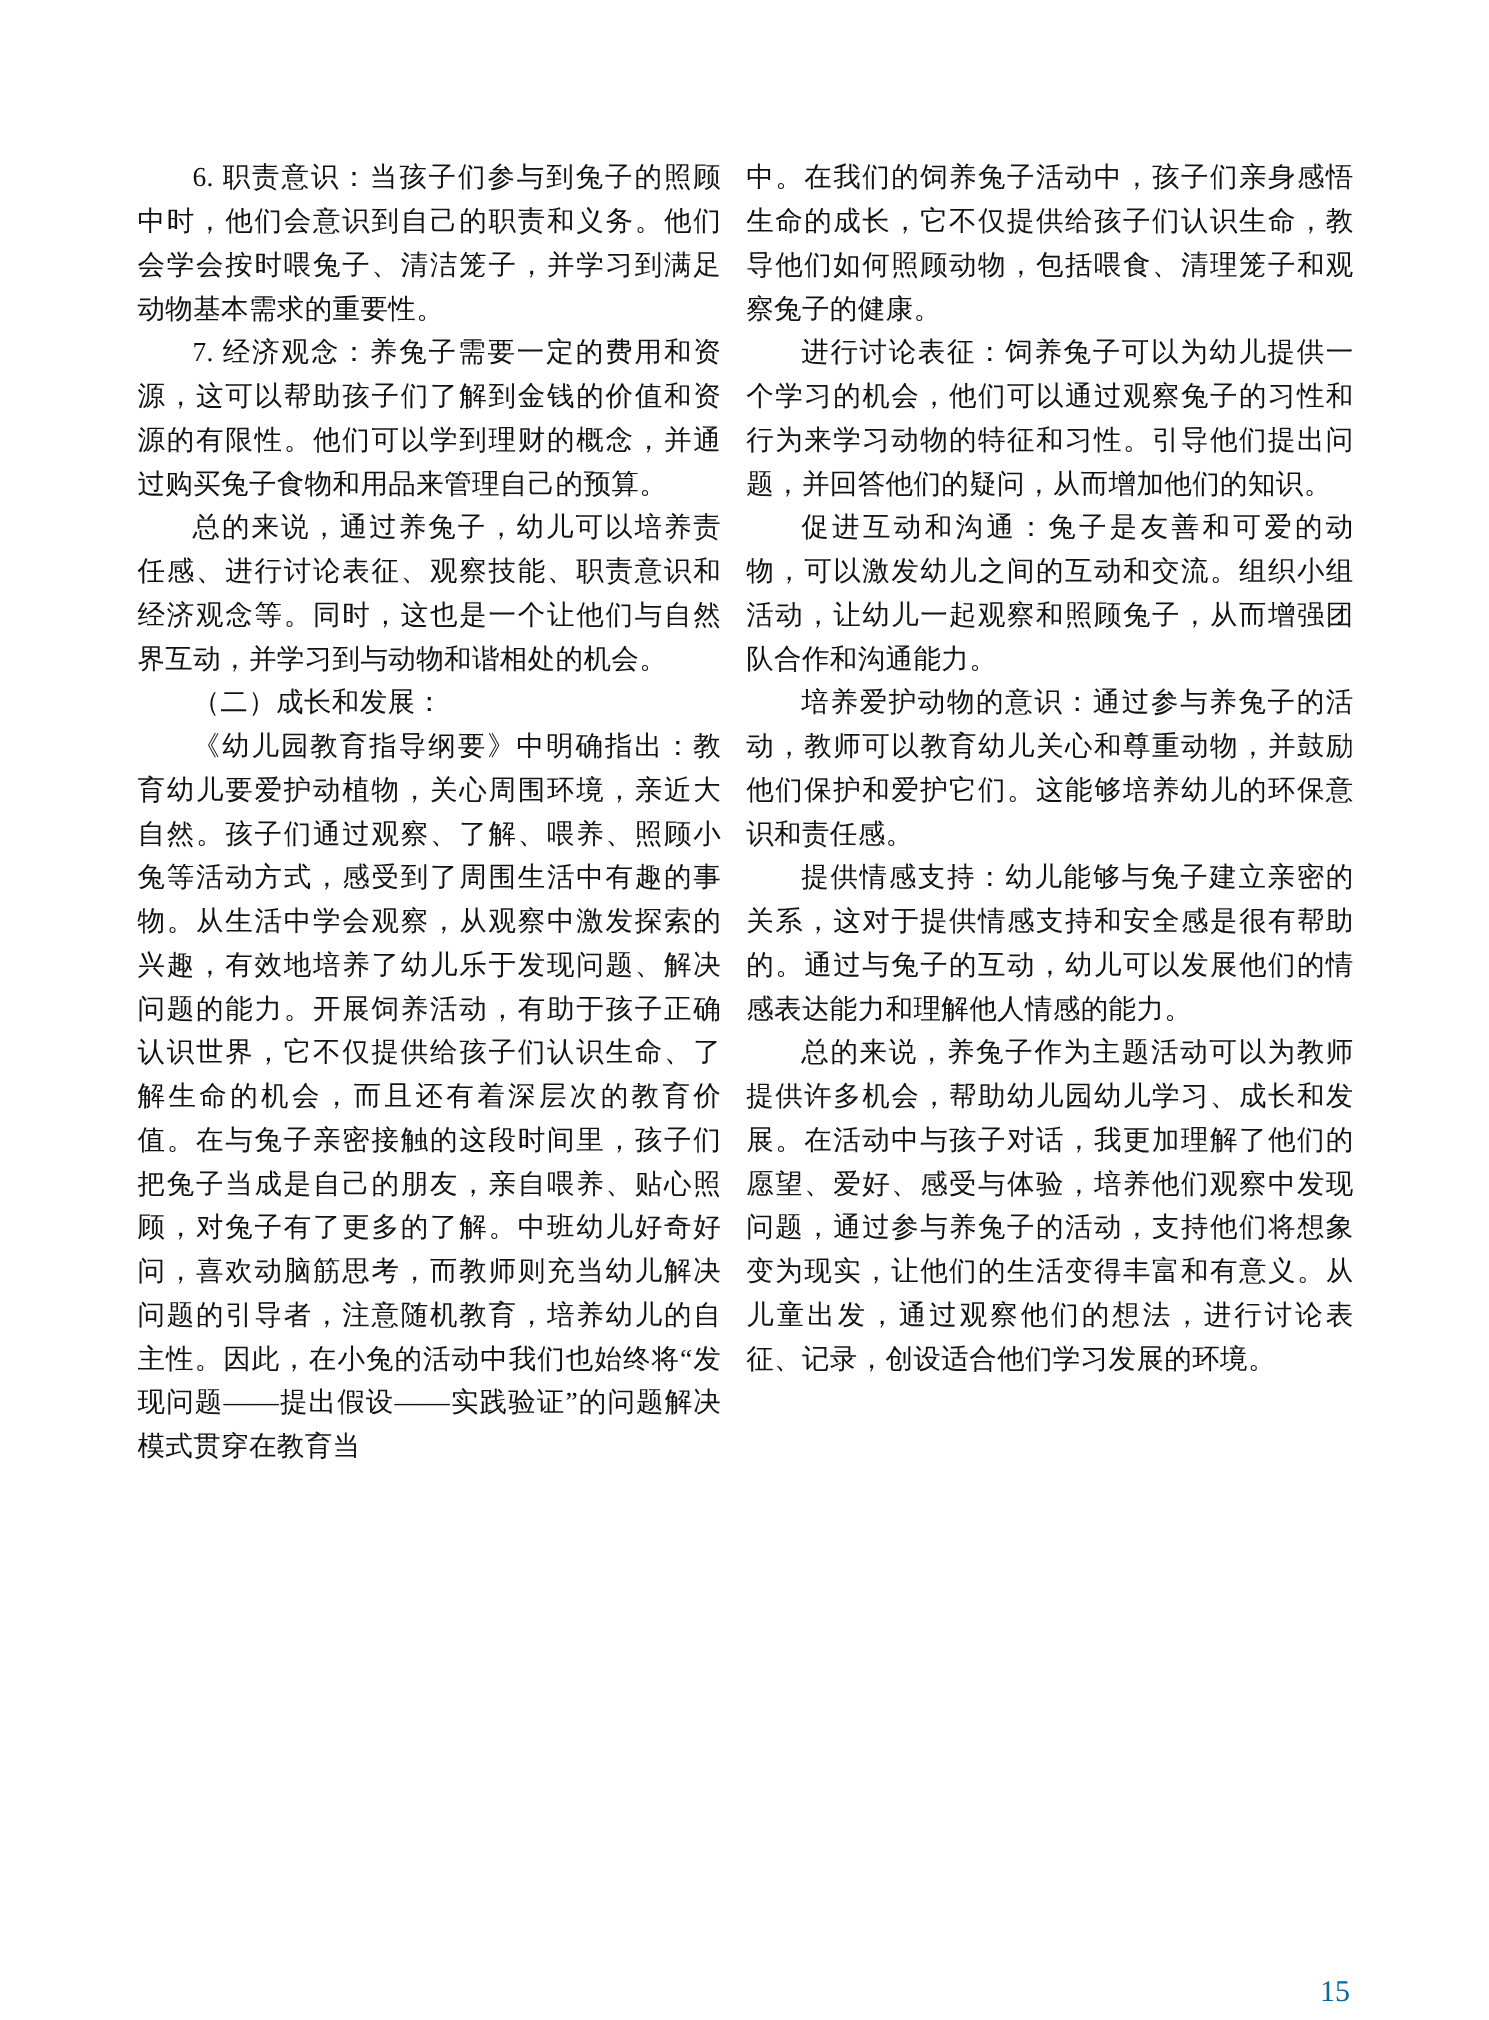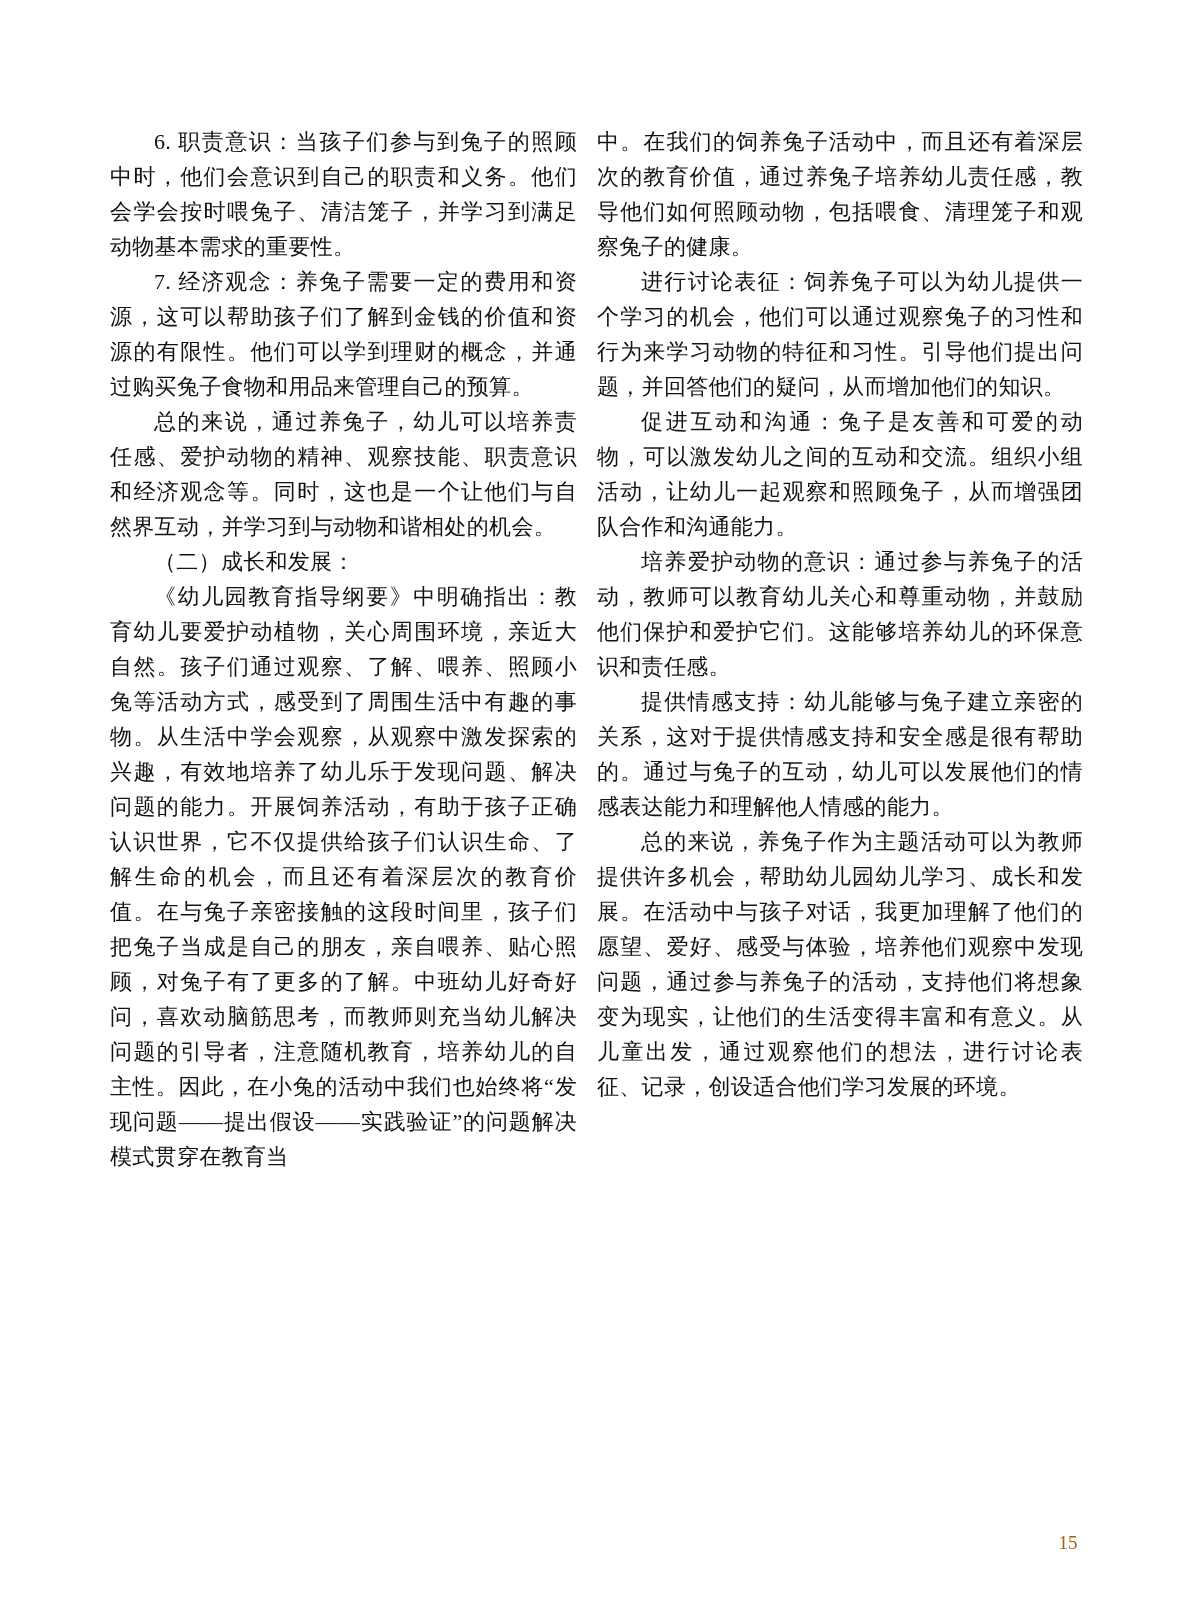--- a/index.html
+++ b/index.html
@@ -47,43 +47,43 @@
   }
   .para.indent {
     text-indent: 2em;
   }
   .para.no-indent {
     text-indent: 0;
   }
   .page-number {
     position: absolute;
     left: 1048px;
-    top: 1528px;
+    top: 1579px;
     width: 40px;
-    font-size: 19px;
+    font-size: 24px;
     line-height: 30px;
     text-align: center;
-    color: #a16207;
+    color: #0369a1;
   }
 </style>
 </head>
 <body>
 
 <div class="page">
 
   <div class="column column-left">
     <p class="para indent">6.  职责意识：当孩子们参与到兔子的照顾中时，他们会意识到自己的职责和义务。他们会学会按时喂兔子、清洁笼子，并学习到满足动物基本需求的重要性。</p>
     <p class="para indent">7.  经济观念：养兔子需要一定的费用和资源，这可以帮助孩子们了解到金钱的价值和资源的有限性。他们可以学到理财的概念，并通过购买兔子食物和用品来管理自己的预算。</p>
-    <p class="para indent">总的来说，通过养兔子，幼儿可以培养责任感、爱护动物的精神、观察技能、职责意识和经济观念等。同时，这也是一个让他们与自然界互动，并学习到与动物和谐相处的机会。</p>
+    <p class="para indent">总的来说，通过养兔子，幼儿可以培养责任感、进行讨论表征、观察技能、职责意识和经济观念等。同时，这也是一个让他们与自然界互动，并学习到与动物和谐相处的机会。</p>
     <p class="para indent">（二）成长和发展：</p>
     <p class="para indent">《幼儿园教育指导纲要》中明确指出：教育幼儿要爱护动植物，关心周围环境，亲近大自然。孩子们通过观察、了解、喂养、照顾小兔等活动方式，感受到了周围生活中有趣的事物。从生活中学会观察，从观察中激发探索的兴趣，有效地培养了幼儿乐于发现问题、解决问题的能力。开展饲养活动，有助于孩子正确认识世界，它不仅提供给孩子们认识生命、了解生命的机会，而且还有着深层次的教育价值。在与兔子亲密接触的这段时间里，孩子们把兔子当成是自己的朋友，亲自喂养、贴心照顾，对兔子有了更多的了解。中班幼儿好奇好问，喜欢动脑筋思考，而教师则充当幼儿解决问题的引导者，注意随机教育，培养幼儿的自主性。因此，在小兔的活动中我们也始终将“发现问题——提出假设——实践验证”的问题解决模式贯穿在教育当</p>
   </div>
 
   <div class="column column-right">
-    <p class="para no-indent">中。在我们的饲养兔子活动中，而且还有着深层次的教育价值，通过养兔子培养幼儿责任感，教导他们如何照顾动物，包括喂食、清理笼子和观察兔子的健康。</p>
+    <p class="para no-indent">中。在我们的饲养兔子活动中，孩子们亲身感悟生命的成长，它不仅提供给孩子们认识生命，教导他们如何照顾动物，包括喂食、清理笼子和观察兔子的健康。</p>
     <p class="para indent">进行讨论表征：饲养兔子可以为幼儿提供一个学习的机会，他们可以通过观察兔子的习性和行为来学习动物的特征和习性。引导他们提出问题，并回答他们的疑问，从而增加他们的知识。</p>
     <p class="para indent">促进互动和沟通：兔子是友善和可爱的动物，可以激发幼儿之间的互动和交流。组织小组活动，让幼儿一起观察和照顾兔子，从而增强团队合作和沟通能力。</p>
     <p class="para indent">培养爱护动物的意识：通过参与养兔子的活动，教师可以教育幼儿关心和尊重动物，并鼓励他们保护和爱护它们。这能够培养幼儿的环保意识和责任感。</p>
     <p class="para indent">提供情感支持：幼儿能够与兔子建立亲密的关系，这对于提供情感支持和安全感是很有帮助的。通过与兔子的互动，幼儿可以发展他们的情感表达能力和理解他人情感的能力。</p>
     <p class="para indent">总的来说，养兔子作为主题活动可以为教师提供许多机会，帮助幼儿园幼儿学习、成长和发展。在活动中与孩子对话，我更加理解了他们的愿望、爱好、感受与体验，培养他们观察中发现问题，通过参与养兔子的活动，支持他们将想象变为现实，让他们的生活变得丰富和有意义。从儿童出发，通过观察他们的想法，进行讨论表征、记录，创设适合他们学习发展的环境。</p>
   </div>
 
   <div class="page-number">15</div>
 
 </div>

